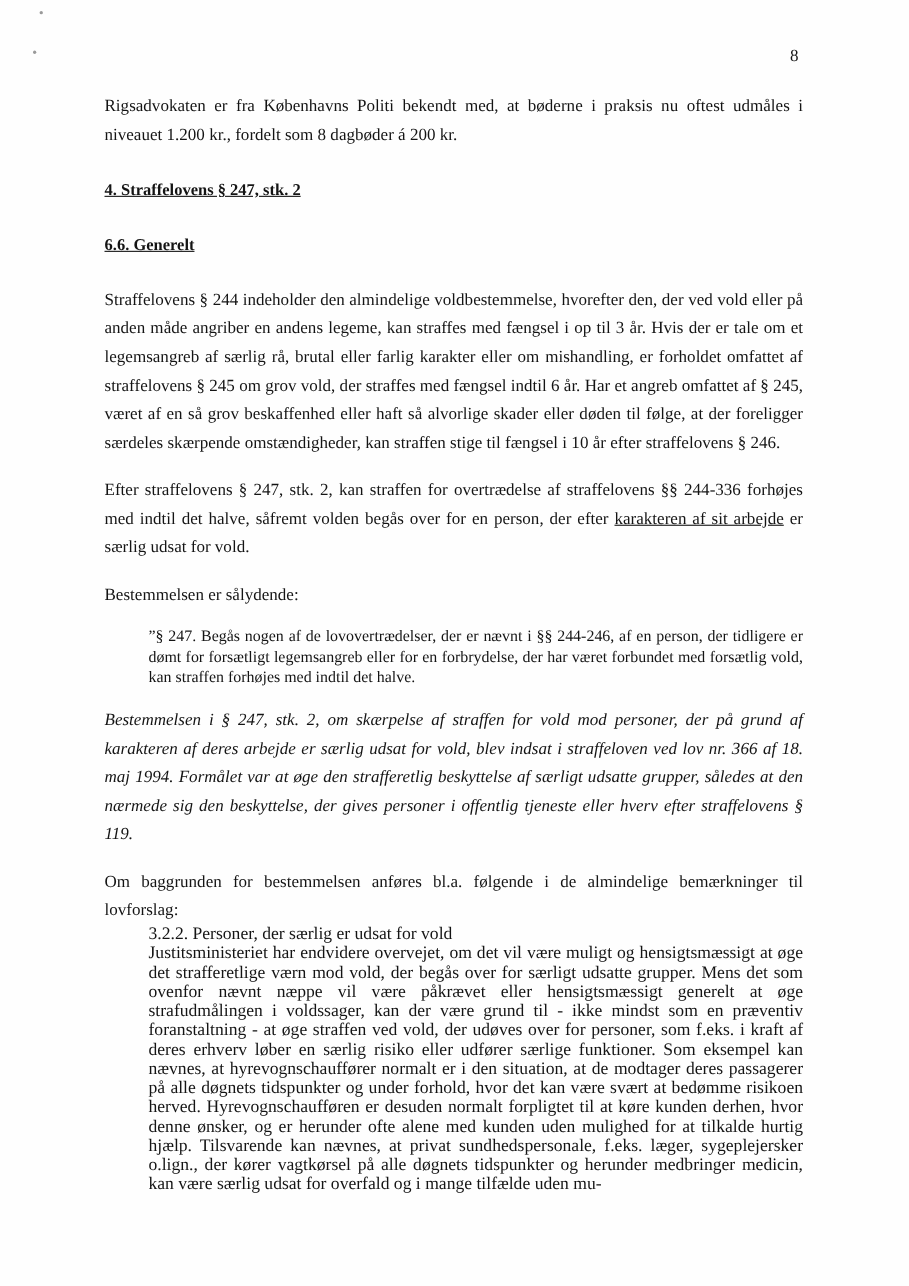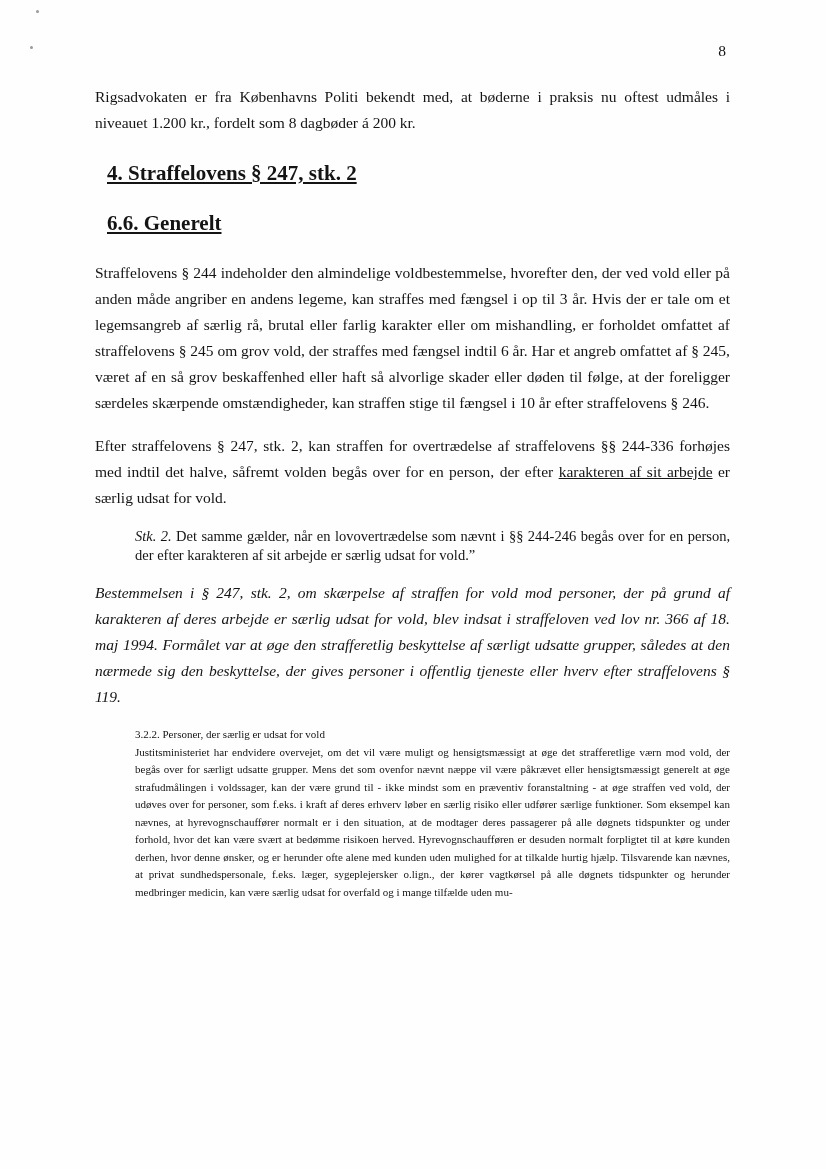--- a/index.html
+++ b/index.html
@@ -37,45 +37,44 @@
   .dot1 { top: 10px; left: 36px; width: 3px; height: 3px; }
   .dot2 { top: 46px; left: 30px; width: 3px; height: 3px; }
 
   p { margin: 0; }
   .body-text {
     font-size: 15.5px;
     line-height: 26px;
     text-align: justify;
   }
   .heading {
-    font-size: 21px;
+    font-size: 15px;
     font-weight: bold;
     text-decoration: underline;
     line-height: 26px;
-    margin: 12px;
+    margin: 0;
     font-family: Liberation Serif, serif;
   }
   .mt-head   { margin-top: 24px; }
   .mt-para   { margin-top: 17px; }
   .mt-small  { margin-top: 16px; font-style: italic; }
 
   .underlined { text-decoration: underline; }
   .italic { font-style: italic; }
 
   .quote-block {
     margin-top: 16px;
     margin-left: 40px;
     font-size: 14.5px;
     line-height: 18.5px;
     text-align: justify;
   }
   .excerpt-block {
-    margin-top: 16px;
     margin-left: 40px;
-    font-size: 11px;
+    font-size: 16px;
     line-height: 17.5px;
     text-align: justify;
   }
   .excerpt-title {
     text-align: left;
   }
 </style>
 </head>
 <body>
 
@@ -89,26 +88,28 @@
   <p class="body-text">Rigsadvokaten er fra Københavns Politi bekendt med, at bøderne i praksis nu oftest udmåles i niveauet 1.200 kr., fordelt som 8 dagbøder á 200 kr.</p>
 
   <h2 class="heading mt-head">4. Straffelovens § 247, stk. 2</h2>
 
   <h3 class="heading mt-head">6.6. Generelt</h3>
 
   <p class="body-text mt-head">Straffelovens § 244 indeholder den almindelige voldbestemmelse, hvorefter den, der ved vold eller på anden måde angriber en andens legeme, kan straffes med fængsel i op til 3 år. Hvis der er tale om et legemsangreb af særlig rå, brutal eller farlig karakter eller om mishandling, er forholdet omfattet af straffelovens § 245 om grov vold, der straffes med fængsel indtil 6 år. Har et angreb omfattet af § 245, været af en så grov beskaffenhed eller haft så alvorlige skader eller døden til følge, at der foreligger særdeles skærpende omstændigheder, kan straffen stige til fængsel i 10 år efter straffelovens § 246.</p>
 
   <p class="body-text mt-para"><span>Efter straffelovens § 247, stk. 2, kan straffen for overtrædelse af straffelovens §§ 244-336 forhøjes med indtil det halve, såfremt volden begås over for en person, der efter </span><span class="underlined">karakteren af sit arbejde</span><span> er særlig udsat for vold.</span></p>
 
+  <p class="body-text mt-para">Bestemmelsen er sålydende:</p>
 
   <div class="quote-block">
-    <p><span class="italic">Stk. 2.</span><span> Det samme gælder, når en lovovertrædelse som nævnt i §§ 244-246 begås over for en person, der efter karakteren af sit arbejde er særlig udsat for vold.”</span></p>
+    <p>”§ 247. Begås nogen af de lovovertrædelser, der er nævnt i §§ 244-246, af en person, der tidligere er dømt for forsætligt legemsangreb eller for en forbrydelse, der har været forbundet med forsætlig vold, kan straffen forhøjes med indtil det halve.</p>
   </div>
 
   <p class="body-text mt-small">Bestemmelsen i § 247, stk. 2, om skærpelse af straffen for vold mod personer, der på grund af karakteren af deres arbejde er særlig udsat for vold, blev indsat i straffeloven ved lov nr. 366 af 18. maj 1994. Formålet var at øge den strafferetlig beskyttelse af særligt udsatte grupper, således at den nærmede sig den beskyttelse, der gives personer i offentlig tjeneste eller hverv efter straffelovens § 119.</p>
 
+  <p class="body-text mt-para">Om baggrunden for bestemmelsen anføres bl.a. følgende i de almindelige bemærkninger til lovforslag:</p>
 
   <div class="excerpt-block">
     <p class="excerpt-title">3.2.2. Personer, der særlig er udsat for vold</p>
     <p>Justitsministeriet har endvidere overvejet, om det vil være muligt og hensigtsmæssigt at øge det strafferetlige værn mod vold, der begås over for særligt udsatte grupper. Mens det som ovenfor nævnt næppe vil være påkrævet eller hensigtsmæssigt generelt at øge strafudmålingen i voldssager, kan der være grund til - ikke mindst som en præventiv foranstaltning - at øge straffen ved vold, der udøves over for personer, som f.eks. i kraft af deres erhverv løber en særlig risiko eller udfører særlige funktioner. Som eksempel kan nævnes, at hyrevognschauffører normalt er i den situation, at de modtager deres passagerer på alle døgnets tidspunkter og under forhold, hvor det kan være svært at bedømme risikoen herved. Hyrevognschaufføren er desuden normalt forpligtet til at køre kunden derhen, hvor denne ønsker, og er herunder ofte alene med kunden uden mulighed for at tilkalde hurtig hjælp. Tilsvarende kan nævnes, at privat sundhedspersonale, f.eks. læger, sygeplejersker o.lign., der kører vagtkørsel på alle døgnets tidspunkter og herunder medbringer medicin, kan være særlig udsat for overfald og i mange tilfælde uden mu-</p>
   </div>
 
 </div>
 
 </body></html>

